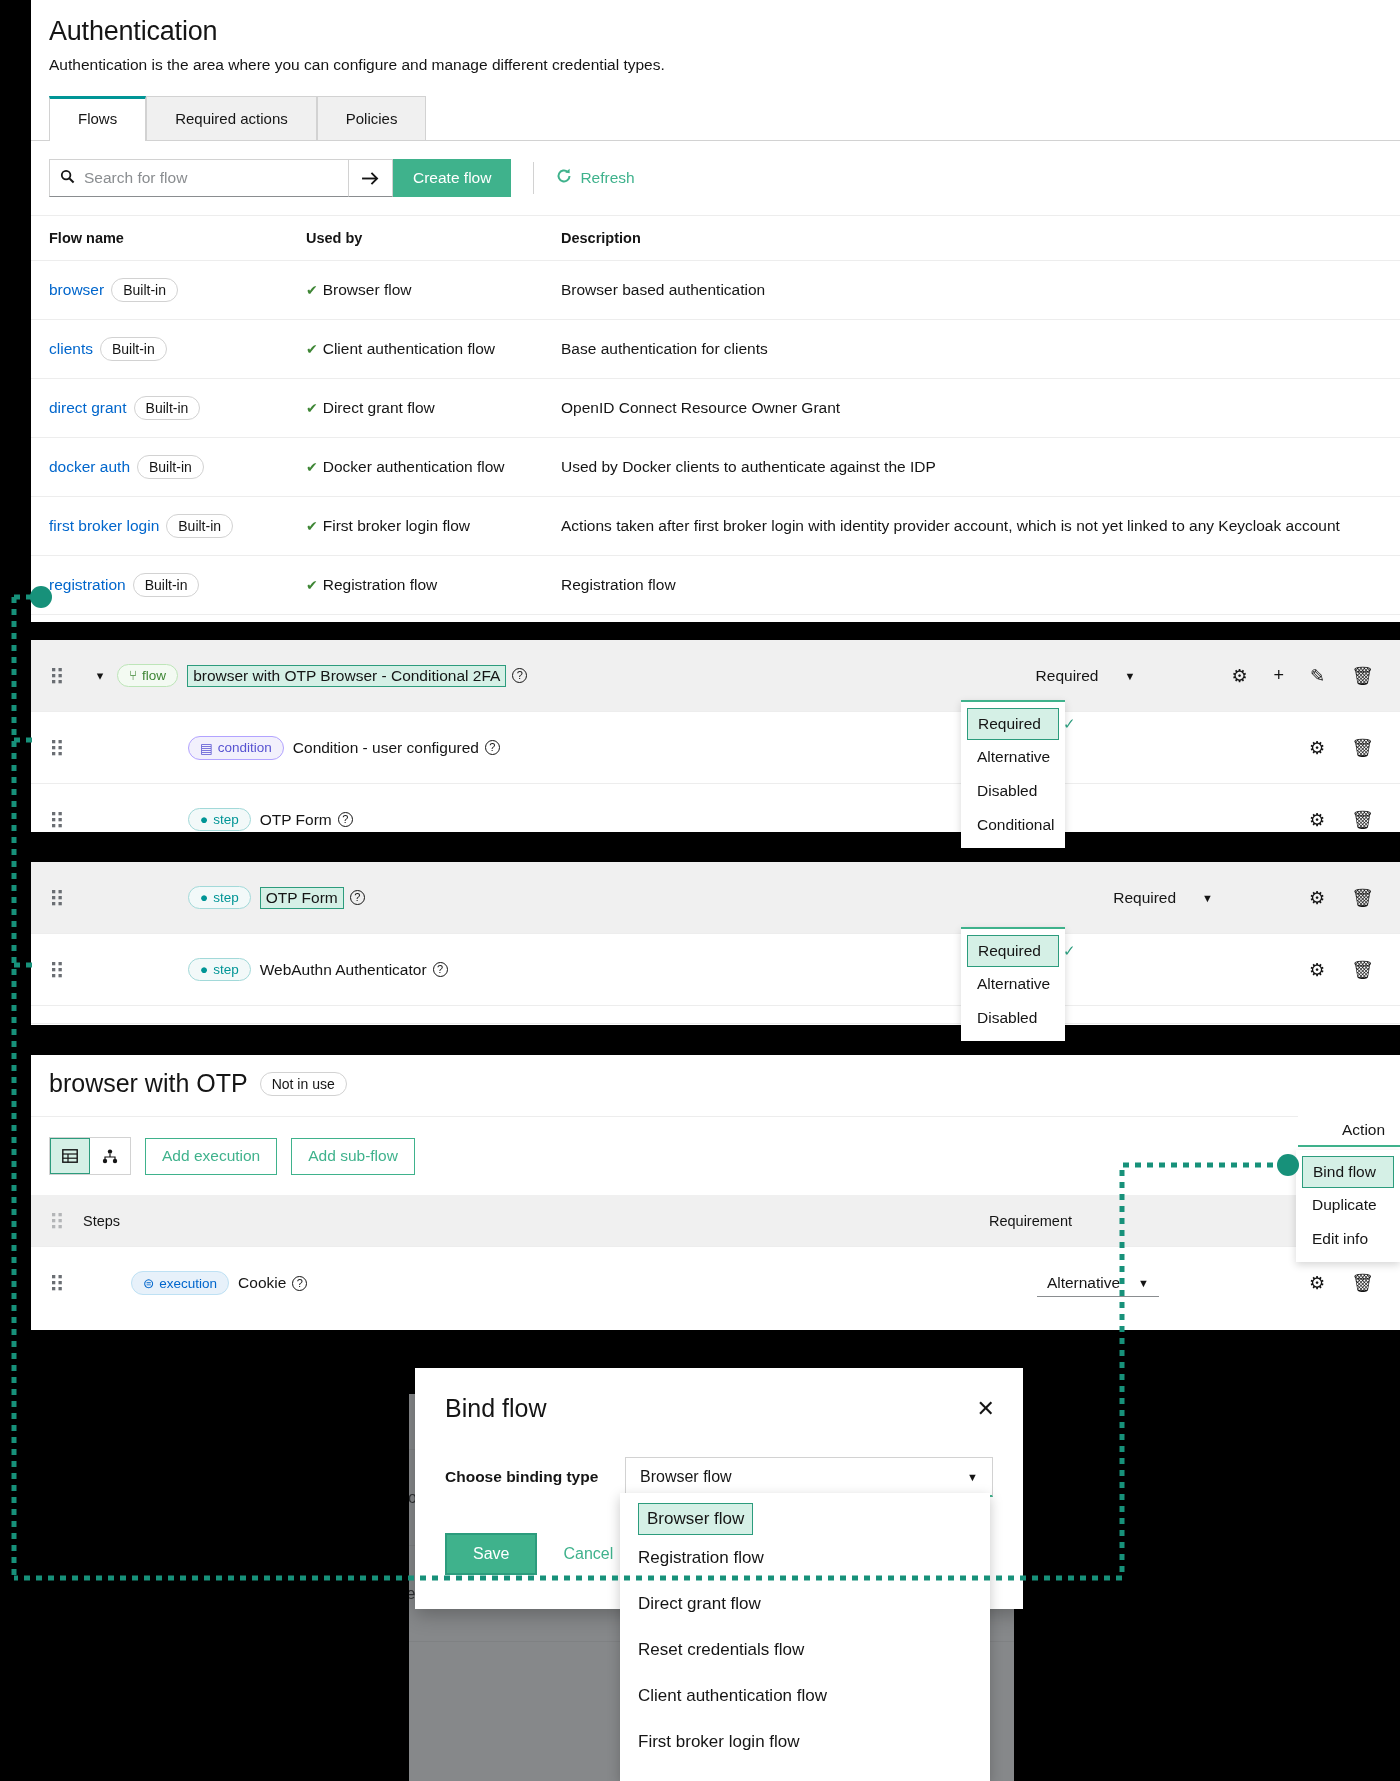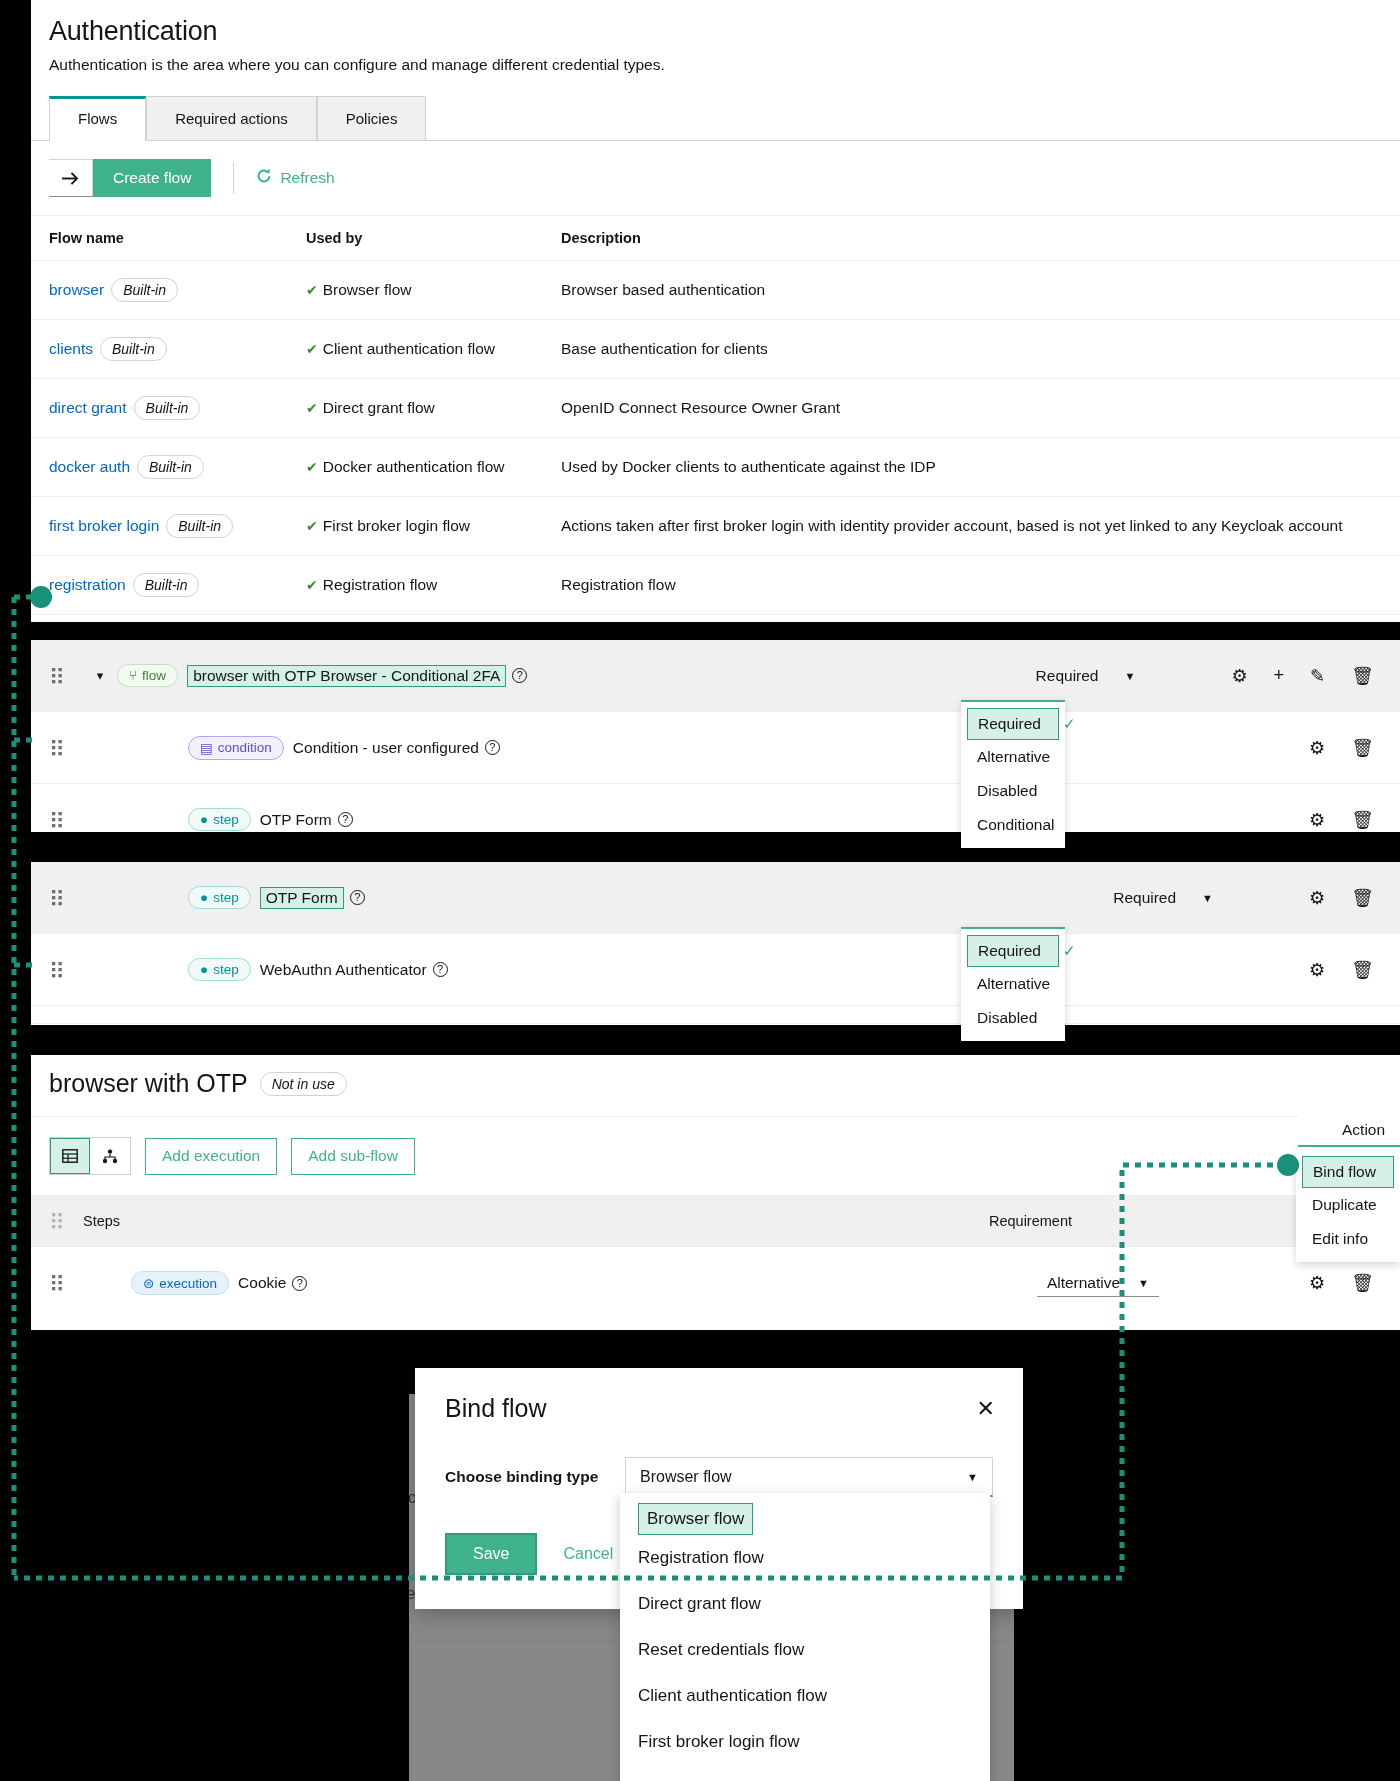--- a/index.html
+++ b/index.html
@@ -42,21 +42,21 @@
 
   table.flows { width:100%; border-collapse: collapse; }
   table.flows th { text-align:left; font-size:14.5px; color:#151515; font-weight:700;
                    padding: 14px 0 14px 0; border-top:1px solid #ededed; border-bottom:1px solid #ededed;}
   table.flows td { font-size:15.5px; color:#151515; padding: 17px 0; border-bottom:1px solid #ededed; vertical-align:middle;}
   .c1 { width:275px; padding-left:18px !important;}
   .c2 { width:255px; }
   .c3 { }
   .flow-link { color:#06c; font-size:15.5px; }
   .chip { display:inline-block; border:1px solid #d2d2d2; border-radius:22px; padding: 3px 11px;
-          font-size:14px; color:#151515; margin-left:7px; background:#fff;font-style:italic; }
+          font-size:14px; color:#151515; margin-left:7px; background:#fff; }
   .check { color:#3e8635; margin-right:5px; font-size:14px;}
 
   
   .hl-box { display:inline-block; border:1.5px solid #2c9c7d; background:#d5f0e6; padding:1px 5px; }
 
   
   #panel2 { left:31px; top:640px; width:1369px; height:192px; }
   #panel3 { left:31px; top:862px; width:1369px; height:163px; }
   #panel4 { left:31px; top:1055px; width:1369px; height:275px; }
 
@@ -146,20 +146,29 @@
       <div class="pg-sub">Authentication is the area where you can configure and manage different credential types.</div>
     </div>
 
     <div class="tabs">
       <div class="tab active">Flows</div>
       <div class="tab">Required actions</div>
       <div class="tab">Policies</div>
     </div>
 
     <div class="toolbar">
+      <div class="searchbox">
+        <div class="mag">
+          <svg width="15" height="15" viewBox="0 0 16 16">
+              <circle cx="6.5" cy="6.5" r="4.6" fill="none" stroke="#151515" stroke-width="1.9"></circle>
+              <line x1="10" y1="10" x2="14.5" y2="14.5" stroke="#151515" stroke-width="2.2"></line>
+            </svg>
+        </div>
+        <input type="text" placeholder="Search for flow" style="">
+      </div>
       <div class="search-arrow">
         <svg width="19" height="15" viewBox="0 0 20 16">
             <line x1="1" y1="8" x2="17" y2="8" stroke="#151515" stroke-width="2"></line>
             <polyline points="11,2 17,8 11,14" fill="none" stroke="#151515" stroke-width="2"></polyline>
           </svg>
       </div>
       <button class="btn-primary">Create flow</button>
       <div class="tb-divider"></div>
       <div class="link-btn">
         <span>
@@ -197,21 +206,21 @@
             <td class="c3">OpenID Connect Resource Owner Grant</td>
           </tr>
           <tr>
             <td class="c1"><span class="flow-link">docker auth</span><span class="chip">Built-in</span></td>
             <td class="c2"><span class="check">✔</span><span>Docker authentication flow</span></td>
             <td class="c3">Used by Docker clients to authenticate against the IDP</td>
           </tr>
           <tr>
             <td class="c1"><span class="flow-link">first broker login</span><span class="chip">Built-in</span></td>
             <td class="c2"><span class="check">✔</span><span>First broker login flow</span></td>
-            <td class="c3">Actions taken after first broker login with identity provider account, based is not yet linked to any Keycloak account</td>
+            <td class="c3">Actions taken after first broker login with identity provider account, which is not yet linked to any Keycloak account</td>
           </tr>
           <tr>
             <td class="c1"><span class="flow-link">registration</span><span class="chip">Built-in</span></td>
             <td class="c2"><span class="check">✔</span><span>Registration flow</span></td>
             <td class="c3">Registration flow</td>
           </tr>
           <tr>
             <td class="c1"></td>
             <td class="c2"></td>
             <td class="c3">Reset credentials for a user if they forgot their password or something</td>

